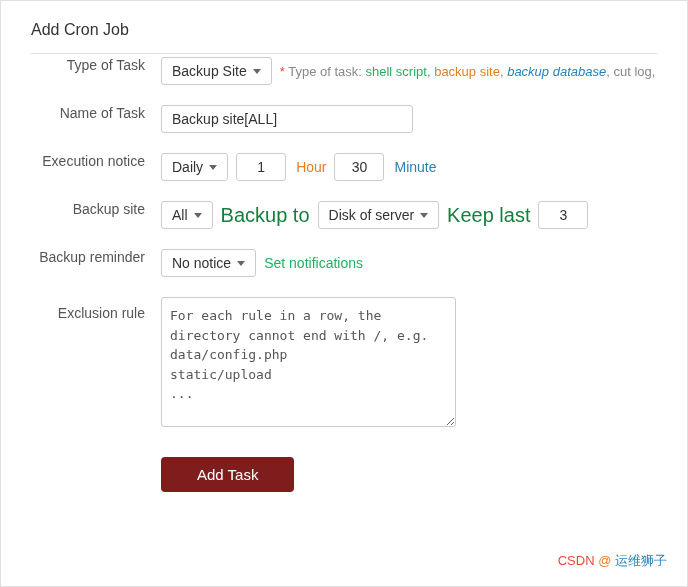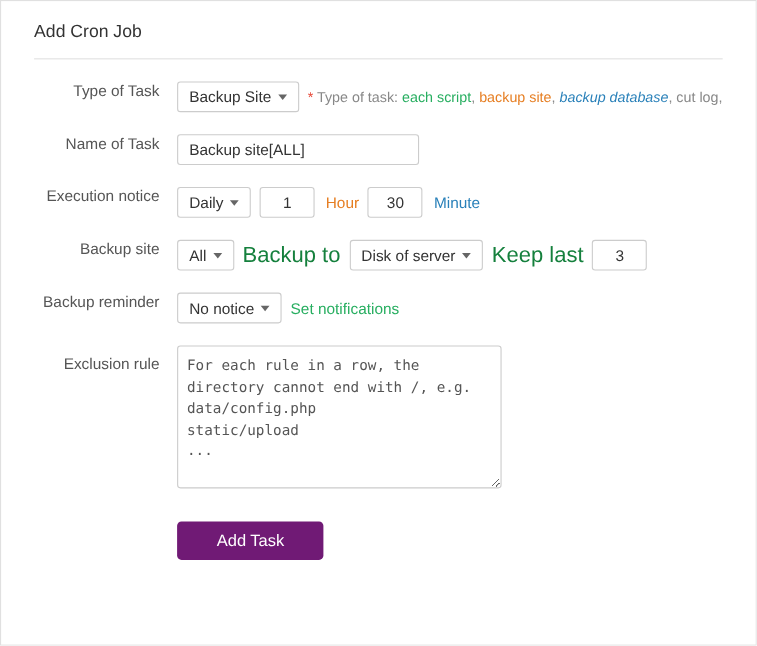--- a/index.html
+++ b/index.html
@@ -16,21 +16,21 @@
       border: 1px solid #e0e0e0;
       padding: 20px 30px 30px 30px;
       position: relative;
     }
     .page-title {
       font-size: 16px;
       font-weight: normal;
       color: #333;
       padding-bottom: 14px;
       border-bottom: 1px solid #e0e0e0;
-      margin-bottom: 20px;
+      margin-bottom: 3px;
     }
     .form-row {
       display: flex;
       align-items: flex-start;
       margin-bottom: 20px;
     }
     .form-label {
       width: 130px;
       text-align: right;
       color: #555;
@@ -74,21 +74,21 @@
     .hint-text .blue { color: #2980b9; font-style: italic; }
     .text-input {
       border: 1px solid #ccc;
       border-radius: 3px;
       padding: 5px 10px;
       font-size: 14px;
       color: #333;
       outline: none;
     }
     .name-input {
-      width: 220px;
+      width: 252px;
     }
     .number-input {
       width: 50px;
       text-align: center;
     }
     .unit-label {
       color: #e67e22;
       font-size: 14px;
       margin-left: 2px;
     }
@@ -122,21 +122,21 @@
       overflow-y: scroll;
     }
     .form-row.exclusion-row {
       align-items: flex-start;
     }
     .form-row.exclusion-row .form-label {
       padding-top: 8px;
       text-align: right;
     }
     .add-task-btn {
-      background: #701a75;
+      background: #7f1d1d;
       color: #fff;
       border: none;
       border-radius: 4px;
       padding: 9px 36px;
       font-size: 15px;
       cursor: pointer;
       margin-left: 130px;
       margin-top: 10px;
     }
     .watermark {
@@ -160,21 +160,21 @@
   <div class="form-row">
     <div class="form-label">Type of Task</div>
     <div class="form-controls">
       <button class="dropdown-btn">
         <span>Backup Site</span>
         <span class="caret"></span>
       </button>
       <span class="hint-text">
         <span class="red">*</span>
         <span> Type of task: </span>
-        <span class="green">each script</span><span>, </span>
+        <span class="green">shell script</span><span>, </span>
         <span class="orange">backup site</span><span>, </span>
         <span class="blue">backup database</span><span>, </span>
         <span>cut log,</span>
       </span>
     </div>
   </div>
 
   <div class="form-row">
     <div class="form-label">Name of Task</div>
     <div class="form-controls">
@@ -231,13 +231,18 @@
 data/config.php
 static/upload
 ...</textarea>
     </div>
   </div>
 
   <div>
     <button class="add-task-btn">Add Task</button>
   </div>
 
+  <div class="watermark">
+    <span class="csdn">CSDN</span>
+    <span class="at"> @</span>
+    <span class="name">运维狮子</span>
+  </div>
 </div>
 
 </body></html>

